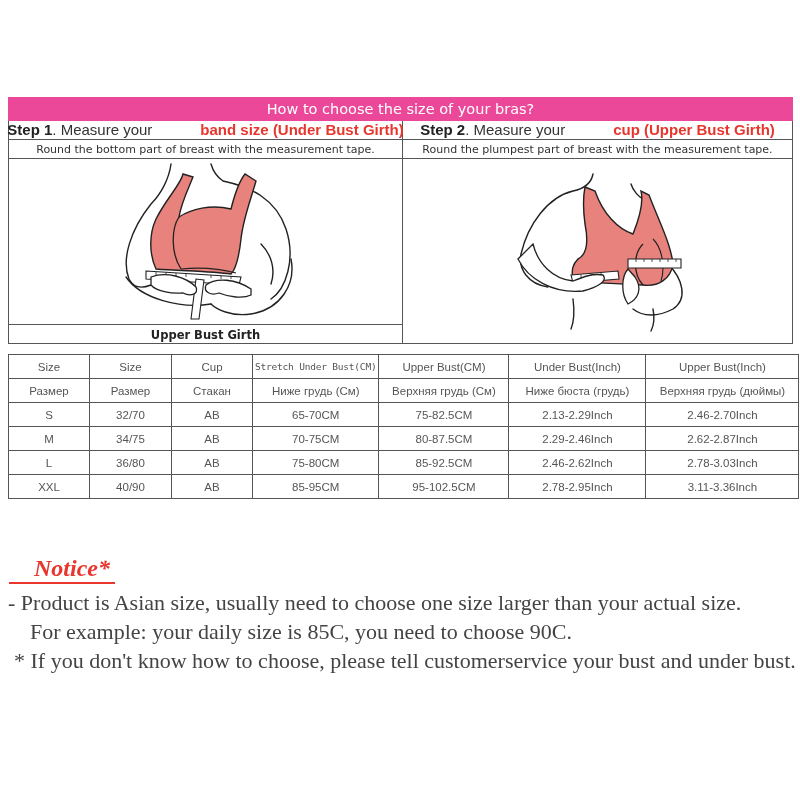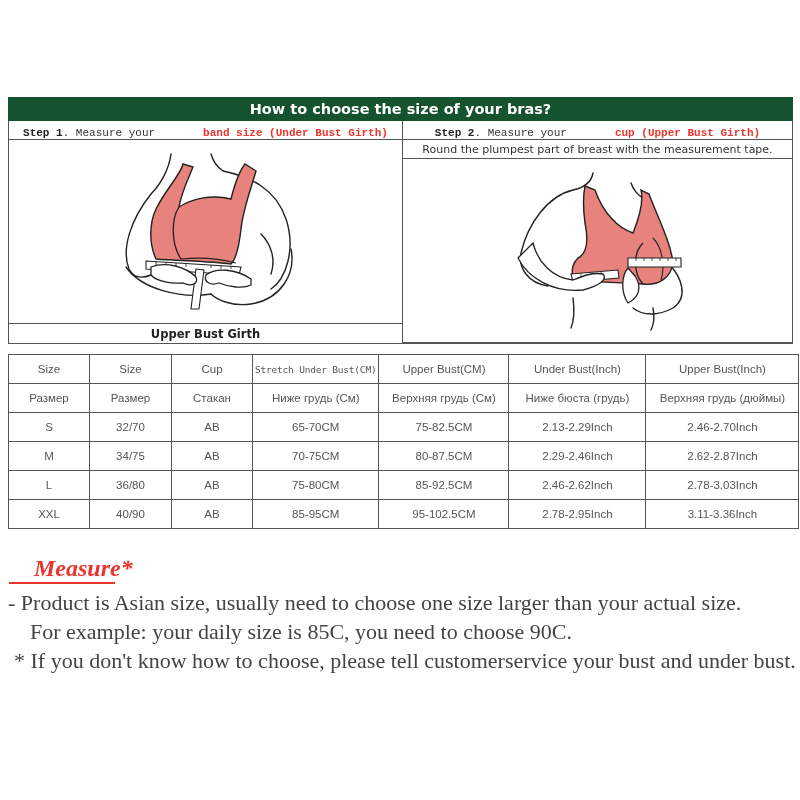--- a/index.html
+++ b/index.html
@@ -5,32 +5,32 @@
   * { box-sizing: border-box; margin: 0; padding: 0; }
   html, body { width: 800px; height: 800px; background: #ffffff; overflow: hidden; }
   body { position: relative; font-family: "Liberation Sans", sans-serif; color: #333; }
 
   
   .guide {
     position: absolute; left: 8px; top: 97px; width: 785px; height: 247px;
     border: 1px solid #555; border-top: none;
   }
   .guide-title {
-    height: 24px; background: #14532d; color: #fff;
-    font-family: "DejaVu Sans", sans-serif; font-weight: bold; font-size: 14.5px;
+    height: 24px; background: #ec4899; color: #fff;
+    font-family: "DejaVu Sans", sans-serif; font-weight: normal; font-size: 14.5px;
     display: flex; align-items: center; justify-content: center;
     margin-left: -1px; margin-right: -1px;
   }
   .guide-grid { display: grid; grid-template-columns: 394px 1fr; height: 222px; }
   .guide-col { display: flex; flex-direction: column; }
   .guide-col.left { border-right: 1px solid #555; }
   .step-row {
     height: 19px; border-bottom: 1px solid #555;
-    display: flex; align-items: flex-end; justify-content: center;
-    font-family: Liberation Mono, monospace; font-size: 11px; color: #333; white-space: nowrap;
+    display: flex; align-items: flex-start; justify-content: center;
+    font-family: Liberation Sans, sans-serif; font-size: 15px; color: #333; white-space: nowrap;
   }
   .step-row b { color: #222; }
   .step-row .hl { color: #e8362d; font-weight: bold; padding-left: 48px; }
   .desc-row {
     height: 19px; border-bottom: 1px solid #555;
     display: flex; align-items: center; justify-content: center;
     font-family: "DejaVu Sans", sans-serif; font-size: 11px; color: #333; white-space: nowrap;
   }
   .illus { flex: 1; border-bottom: 1px solid #555; display: flex; align-items: center; justify-content: center; }
   .illus svg { display: block; }
@@ -40,21 +40,21 @@
   }
 
   
   .size-table {
     position: absolute; left: 8px; top: 354px;
     border-collapse: collapse; table-layout: fixed;
     font-family: "Liberation Sans", sans-serif; font-size: 11.5px; color: #555;
   }
   .size-table td {
     border: 1px solid #555; height: 24px; text-align: center; vertical-align: middle;
-    white-space: nowrap; overflow: hidden; padding: 8px 2px;
+    white-space: nowrap; overflow: hidden; padding: 0 2px;
   }
   .size-table td.mono { font-family: "DejaVu Sans Mono", monospace; font-size: 9.5px; letter-spacing: -0.2px; }
 
   
   .notice-title {
     position: absolute; left: 9px; top: 554px; width: 106px;
     font-family: "Liberation Serif", serif; font-style: italic; font-weight: bold;
     font-size: 24px; color: #e8362d; border-bottom: 2px solid #e8362d;
     padding-left: 25px; line-height: 28px; height: 30px;
   }
@@ -69,20 +69,21 @@
 <div class="guide">
   <div class="guide-title">How to choose the size of your bras?</div>
   <div class="guide-grid">
 
     <div class="guide-col left">
       <div class="step-row">
         <b>Step 1</b>
           <span>. Measure your</span>
           <span class="hl">band size (Under Bust Girth)</span>
       </div>
+      <div class="desc-row">Round the bottom part of breast with the measurement tape.</div>
       <div class="illus">
         <svg width="190" height="165" viewBox="0 0 190 165">
           <g fill="none" stroke="#222" stroke-width="1.4" stroke-linecap="round" stroke-linejoin="round">
 
             <path d="M60 5 C58 20 50 35 40 45 C20 70 10 100 18 120 C22 128 30 130 40 126"></path>
             <path d="M100 5 C102 12 106 18 112 22 C140 28 165 40 175 70 C185 100 175 130 160 140"></path>
             <path d="M15 118 C30 140 70 150 100 145"></path>
             <path d="M180 100 C185 125 170 150 140 155 C120 158 105 150 100 145"></path>
             <path d="M150 85 C160 95 165 110 160 125"></path>
           </g>
@@ -218,16 +219,16 @@
       <td>40/90</td>
       <td>AB</td>
       <td>85-95CM</td>
       <td>95-102.5CM</td>
       <td>2.78-2.95Inch</td>
       <td>3.11-3.36Inch</td>
     </tr>
   </tbody>
 </table>
 
-<div class="notice-title">Measure*</div>
+<div class="notice-title">Notice*</div>
 <div class="notice-line" style="left:8px; top:590px;">-  Product is Asian size, usually need to choose one size larger than your actual size.</div>
 <div class="notice-line" style="left:30px; top:619px;">For example: your daily size is 85C, you need to choose 90C.</div>
 <div class="notice-line" style="left:14px; top:648px;">* If you don't know how to choose, please tell customerservice your bust and under bust.</div>
 
 </body></html>

